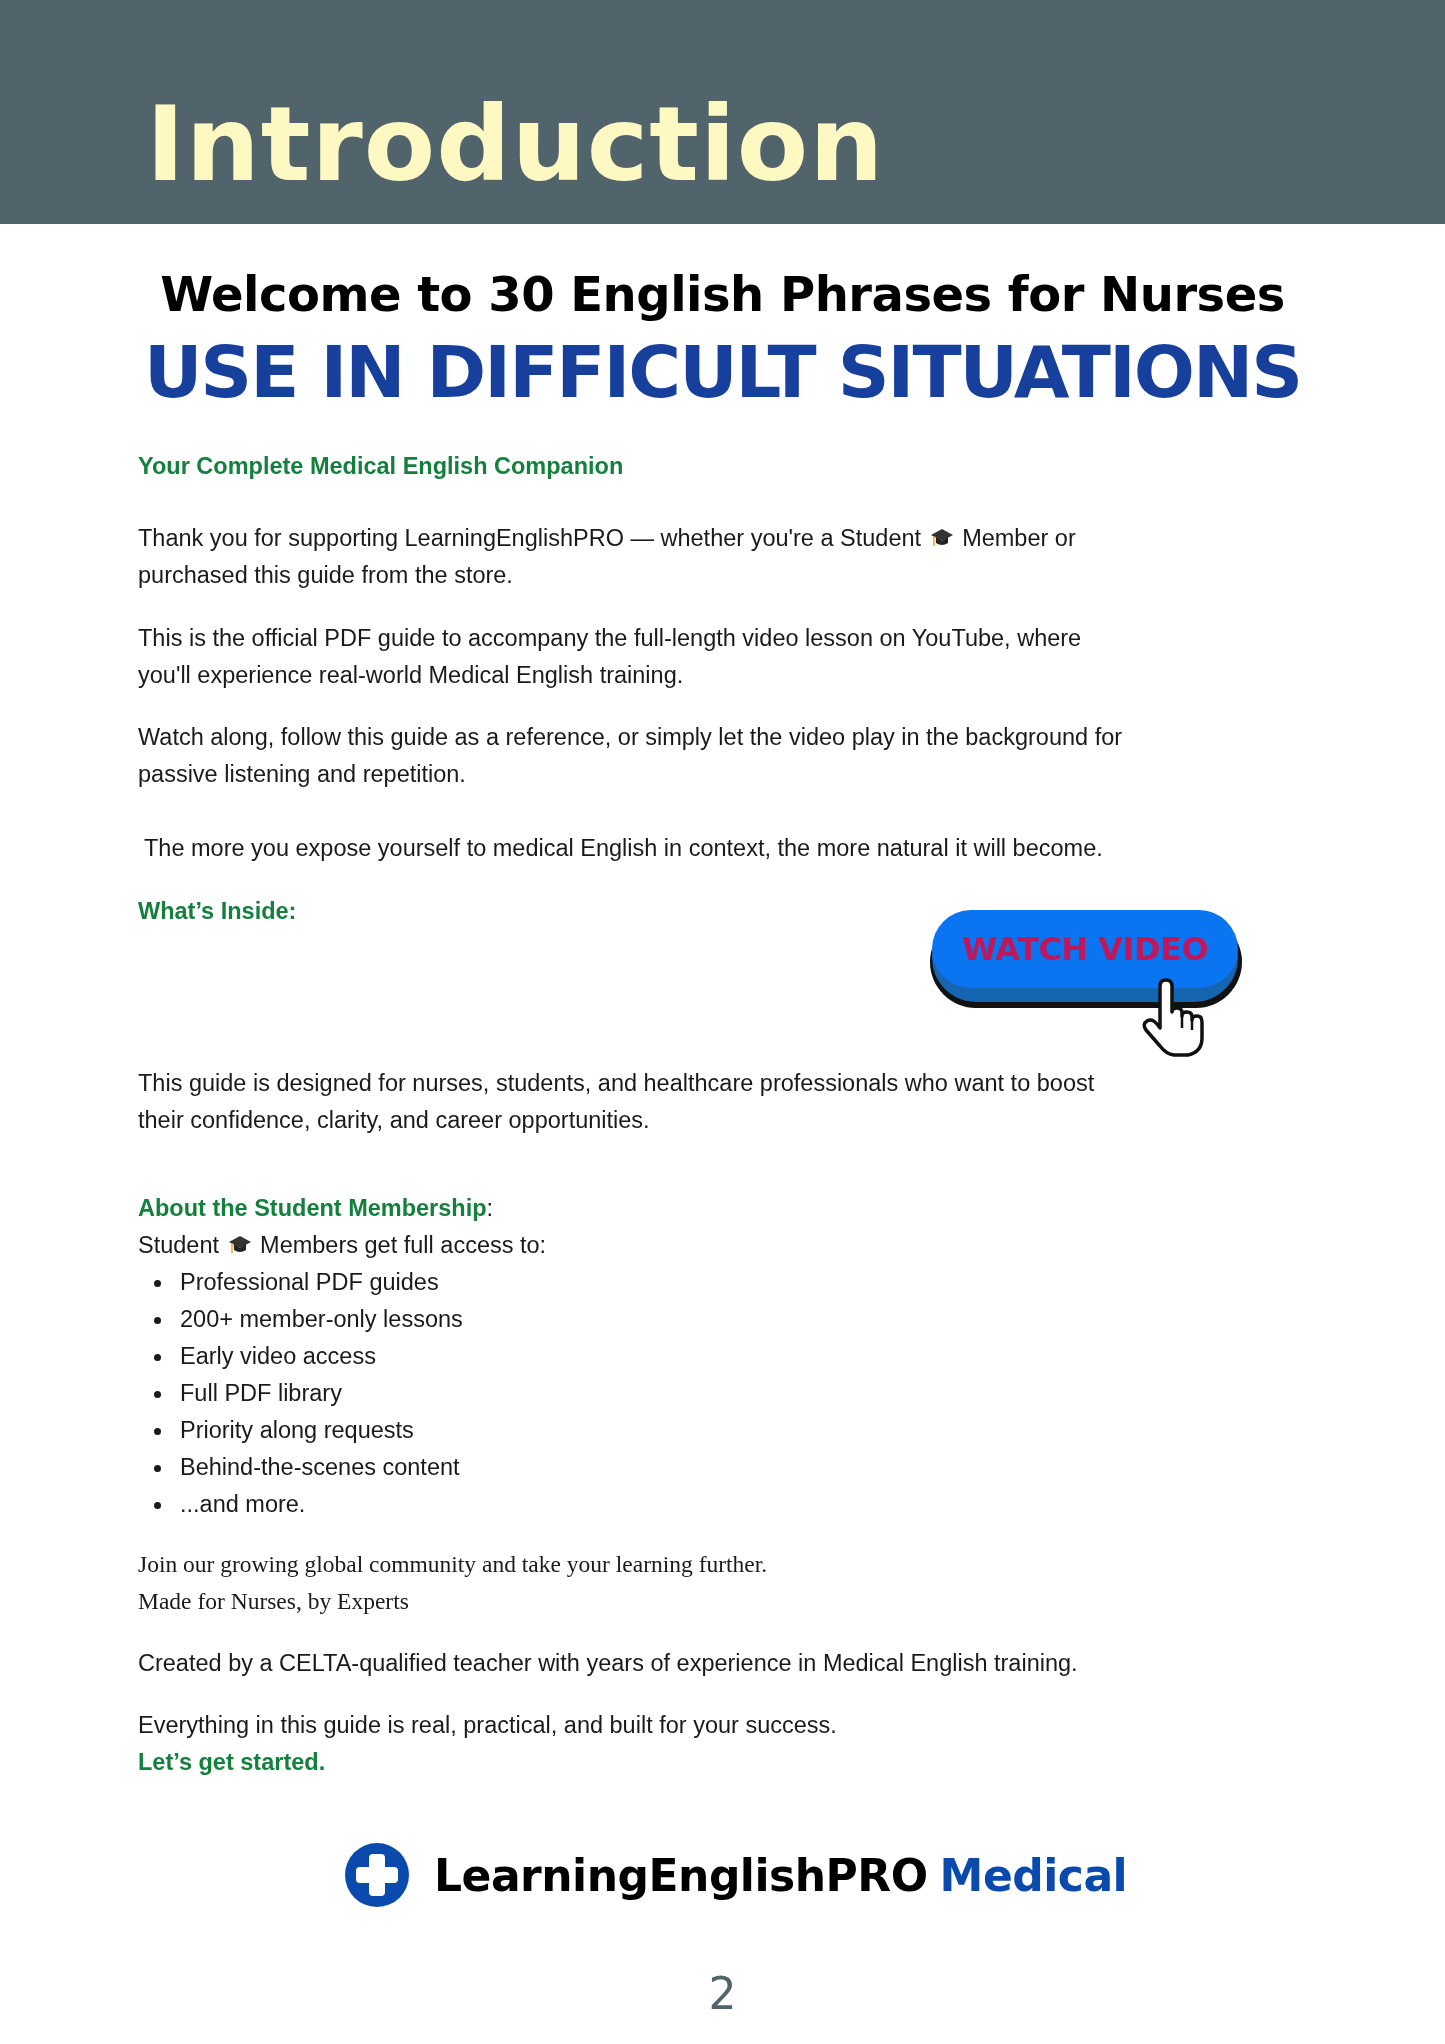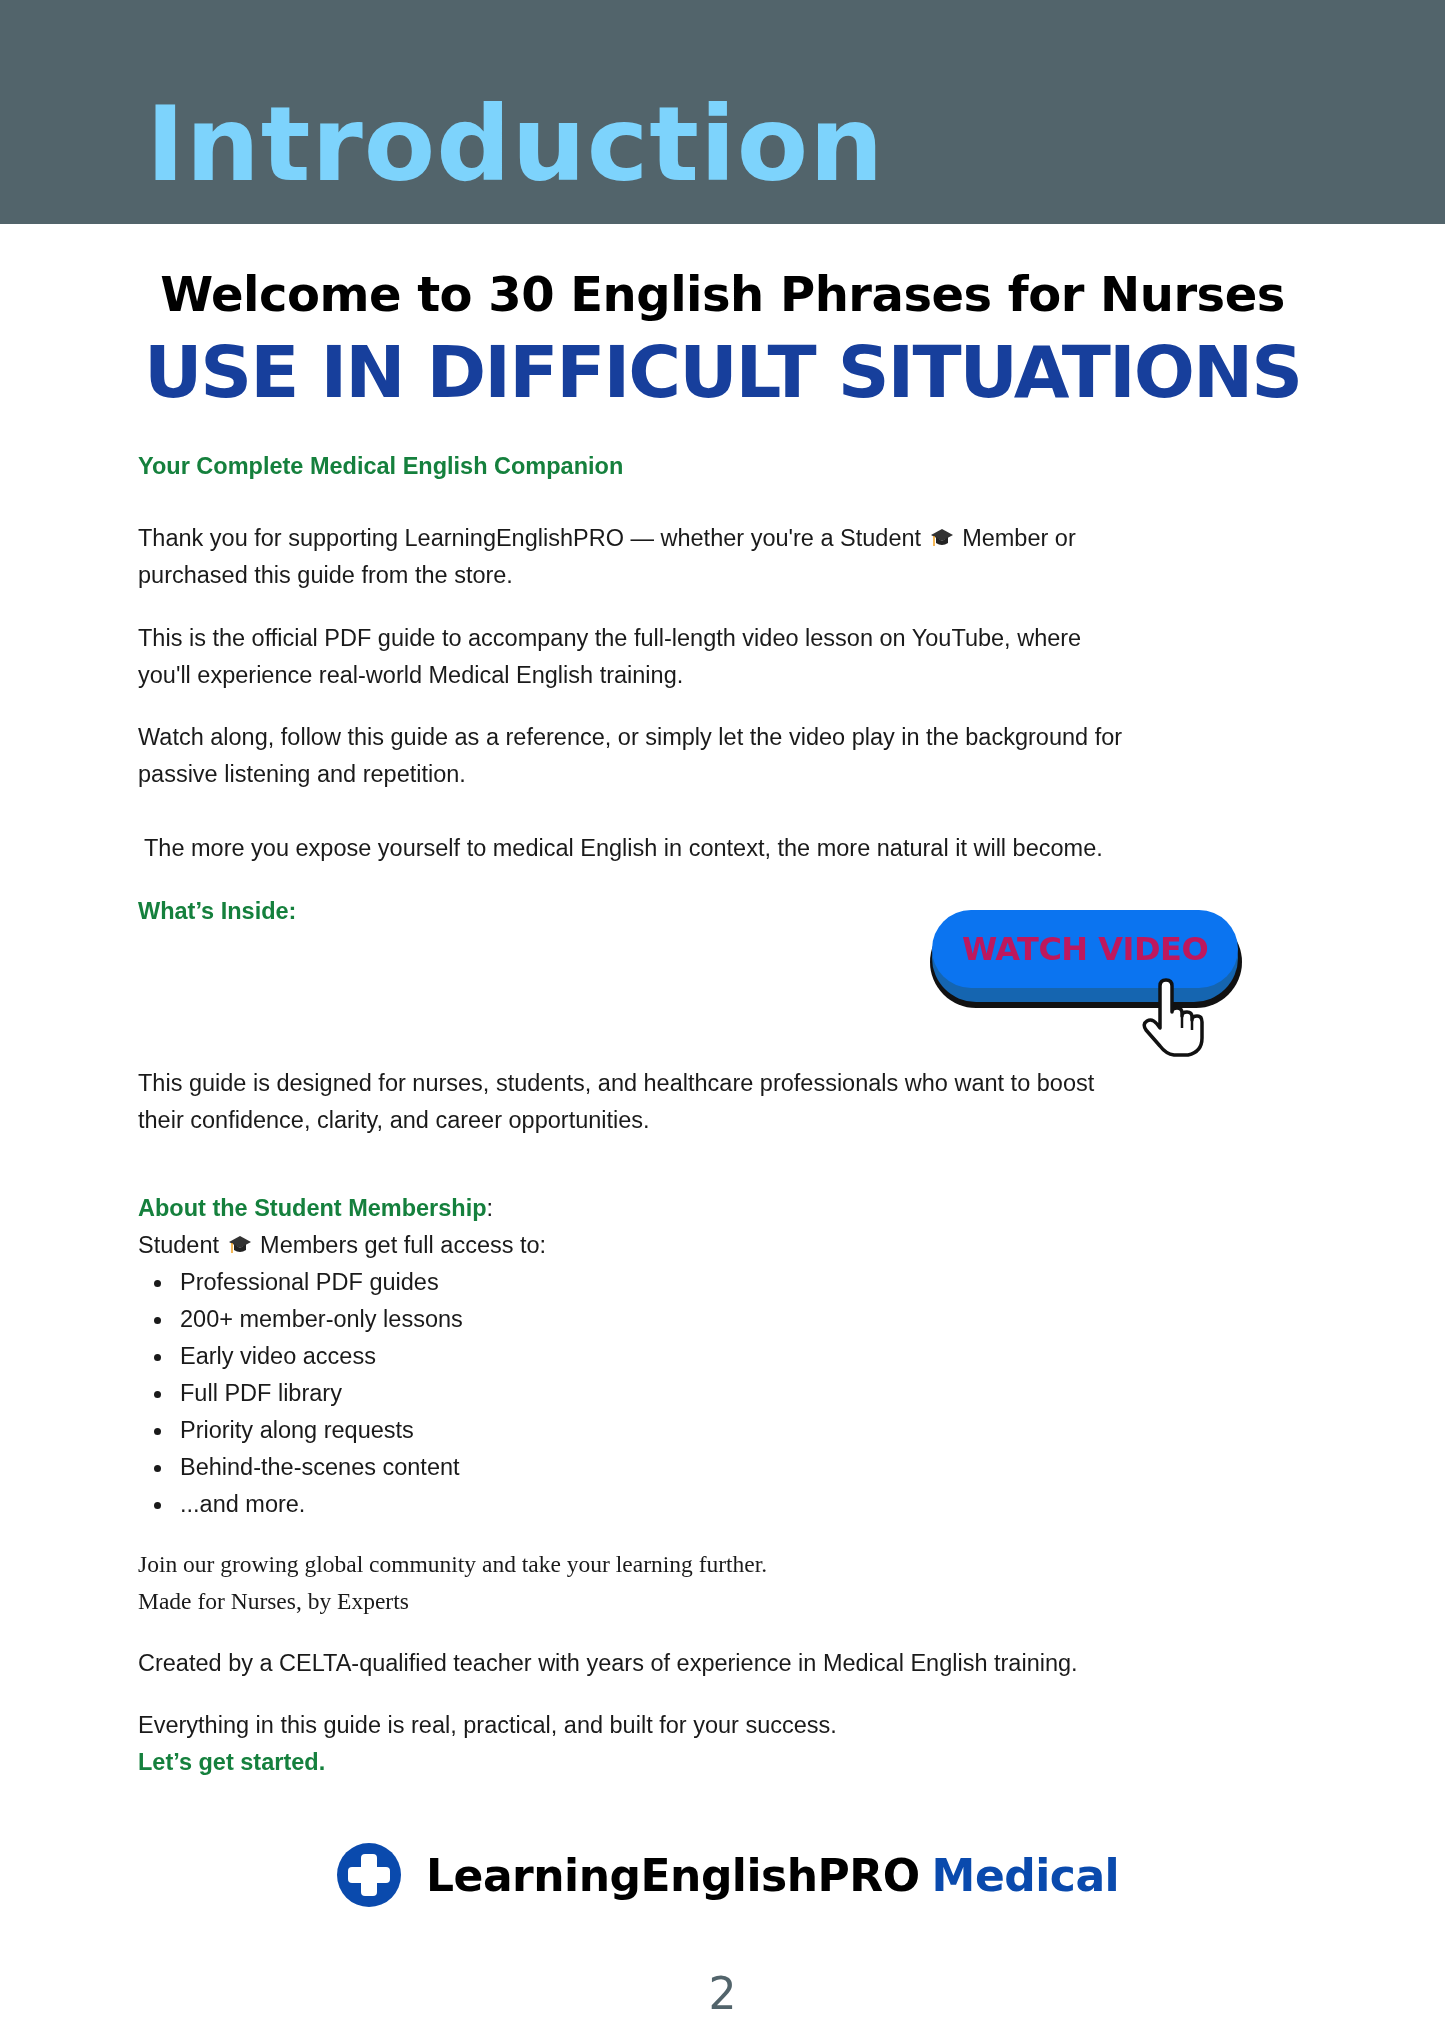--- a/index.html
+++ b/index.html
@@ -6,21 +6,21 @@
     html, body { width: 1445px; height: 2044px; background: #ffffff; }
     body { position: relative; font-family: "Liberation Sans", "DejaVu Sans", sans-serif; color: #111111; overflow: hidden; }
 
     .header-band {
       position: absolute; left: 0; top: 0; width: 1445px; height: 224px;
       background: #52646b;
     }
     .header-title {
       position: absolute; left: 146px; top: 84px;
       font-family: "DejaVu Sans", sans-serif; font-weight: bold;
-      font-size: 104px; line-height: 120px; color: #7dd3fc; letter-spacing: 1px;
+      font-size: 104px; line-height: 120px; color: #fef9c3; letter-spacing: 1px;
     }
 
     .welcome-title {
       position: absolute; left: 0; top: 262px; width: 1445px; text-align: center;
       font-family: "DejaVu Sans", sans-serif; font-weight: bold;
       font-size: 48px; line-height: 64px; color: #000000; letter-spacing: -0.5px;
     }
     .subtitle {
       position: absolute; left: 0; top: 330px; width: 1445px; text-align: center;
       font-family: "DejaVu Sans", sans-serif; font-weight: bold;
@@ -70,21 +70,21 @@
       position: absolute; left: 2px; top: 0; width: 306px; height: 78px;
       border-radius: 39px; background: #0b74f0;
     }
     .watch-btn .label {
       position: absolute; left: 2px; top: 0; width: 306px; height: 63px;
       line-height: 78px; text-align: center; color: #be185d;
       font-family: "DejaVu Sans", sans-serif; font-weight: bold; font-size: 32px; letter-spacing: -0.5px;
     }
     .hand-icon { position: absolute; left: 1140px; top: 978px; width: 70px; height: 80px; }
 
-    .brand { position: absolute; left: 336px; top: 1842px; height: 66px; display: flex; align-items: center; }
+    .brand { position: absolute; left: 344px; top: 1842px; height: 66px; display: flex; align-items: center; }
     .brand-logo { width: 66px; height: 66px; margin-right: 24px; }
     .brand-name { font-family: "DejaVu Sans", sans-serif; font-weight: bold; font-size: 44px; color: #000; letter-spacing: -0.5px; }
     .brand-suffix { font-family: "DejaVu Sans", sans-serif; font-weight: bold; font-size: 44px; color: #0a4aad; margin-left: 12px; letter-spacing: -0.5px; }
 
     .page-number {
       position: absolute; left: 0; top: 1968px; width: 1445px; text-align: center;
       font-family: "DejaVu Sans", sans-serif; font-size: 44px; color: #52646b;
     }
   </style>
 </head>

